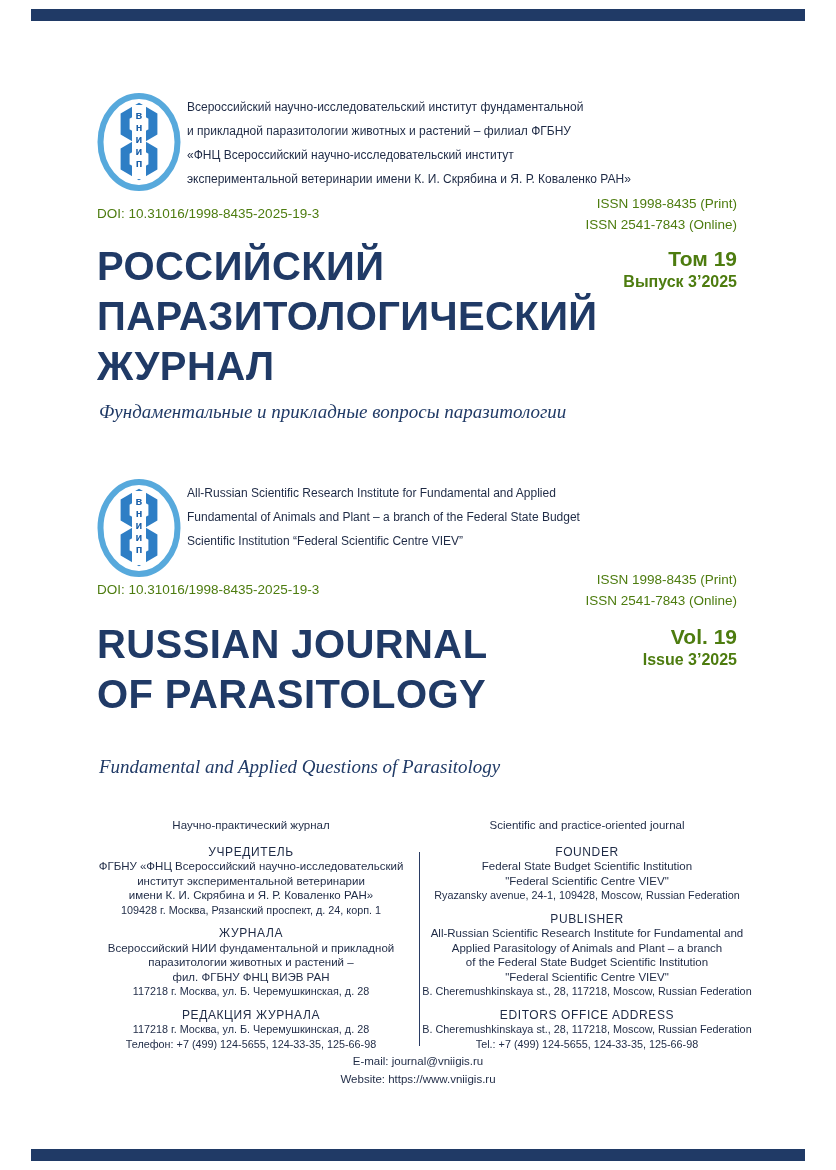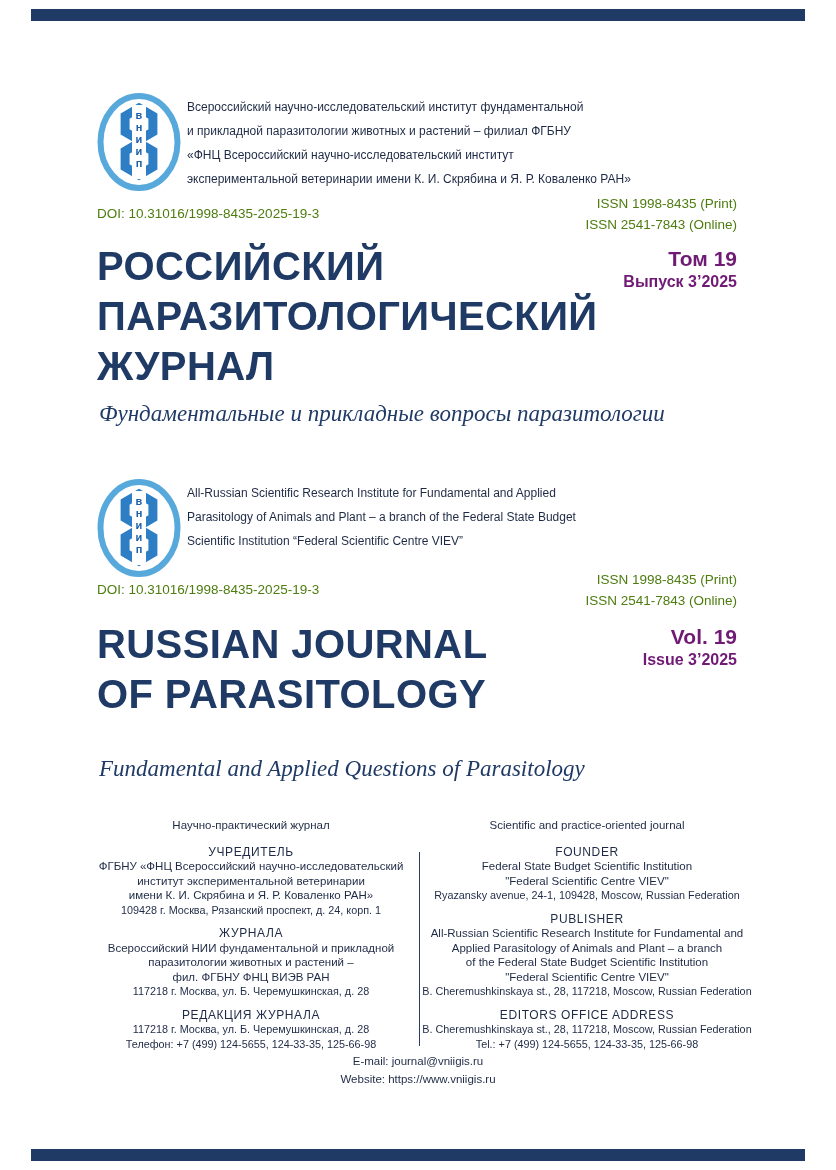--- a/index.html
+++ b/index.html
@@ -24,25 +24,25 @@
   .meta-en { top:569px; }
   .doi { margin-top:13px; }
   .issn { text-align:right; line-height:21px; }
   .issn span { display:block; }
 
   .title-row { position:absolute; left:97px; width:640px; display:flex; justify-content:space-between; }
   .title-ru { top:241px; }
   .title-en { top:619px; }
   .journal-title { font-size:40px; line-height:50px; font-weight:700; color:#203a66; letter-spacing:0.4px; margin:0; }
   .journal-title .line { display:block; white-space:nowrap; }
-  .vol-block { text-align:right; padding-top:5px; color:#701a75; white-space:nowrap; }
+  .vol-block { text-align:right; padding-top:5px; color:#4d7c0f; white-space:nowrap; }
   .vol { font-size:21px; font-weight:700; line-height:25px; }
   .issue { font-size:16px; font-weight:600; line-height:22px; }
 
-  .subtitle { position:absolute; left:99px; font-family:"Liberation Serif", serif; font-style:italic; font-size:23px; color:#203a66; white-space:nowrap; }
+  .subtitle { position:absolute; left:99px; font-family:"Liberation Serif", serif; font-style:italic; font-size:19px; color:#203a66; white-space:nowrap; }
   .subtitle-ru { top:401px; }
   .subtitle-en { top:756px; }
 
   .footer-cols { position:absolute; top:818px; left:83px; width:672px; display:flex; }
   .fcol { width:336px; text-align:center; font-size:11.5px; line-height:14.5px; color:#1e2a45; }
   .fcol .tagline { margin-bottom:12px; }
   .fcol .fheading { margin-top:9px; font-size:12px; letter-spacing:0.6px; }
   .fcol .line { display:block; }
   .fcol .addr { font-size:10.8px; }
   .fdivider { position:absolute; top:852px; left:419px; width:1px; height:194px; background:#2a3b63; }
@@ -111,21 +111,21 @@
         <rect x="35" y="12" width="14" height="74" fill="#ffffff"></rect>
         <text x="42" y="26" text-anchor="middle" font-size="11" font-weight="bold" fill="#1a5fa8">в</text>
         <text x="42" y="38" text-anchor="middle" font-size="11" font-weight="bold" fill="#1a5fa8">н</text>
         <text x="42" y="50" text-anchor="middle" font-size="11" font-weight="bold" fill="#1a5fa8">и</text>
         <text x="42" y="62" text-anchor="middle" font-size="11" font-weight="bold" fill="#1a5fa8">и</text>
         <text x="42" y="74" text-anchor="middle" font-size="11" font-weight="bold" fill="#1a5fa8">п</text>
       </svg>
     </div>
     <div class="inst-text">
       <span class="line">All-Russian Scientific Research Institute for Fundamental and Applied</span>
-      <span class="line">Parasitology of Animals and Plant – a branch of the Federal State Budget</span>
+      <span class="line">Fundamental of Animals and Plant – a branch of the Federal State Budget</span>
       <span class="line">Scientific Institution “Federal Scientific Centre VIEV”</span>
     </div>
   </div>
 
   <div class="meta-row meta-en">
     <div class="doi">DOI: 10.31016/1998-8435-2025-19-3</div>
     <div class="issn">
       <span>ISSN 1998-8435 (Print)</span>
       <span>ISSN 2541-7843 (Online)</span>
     </div>

